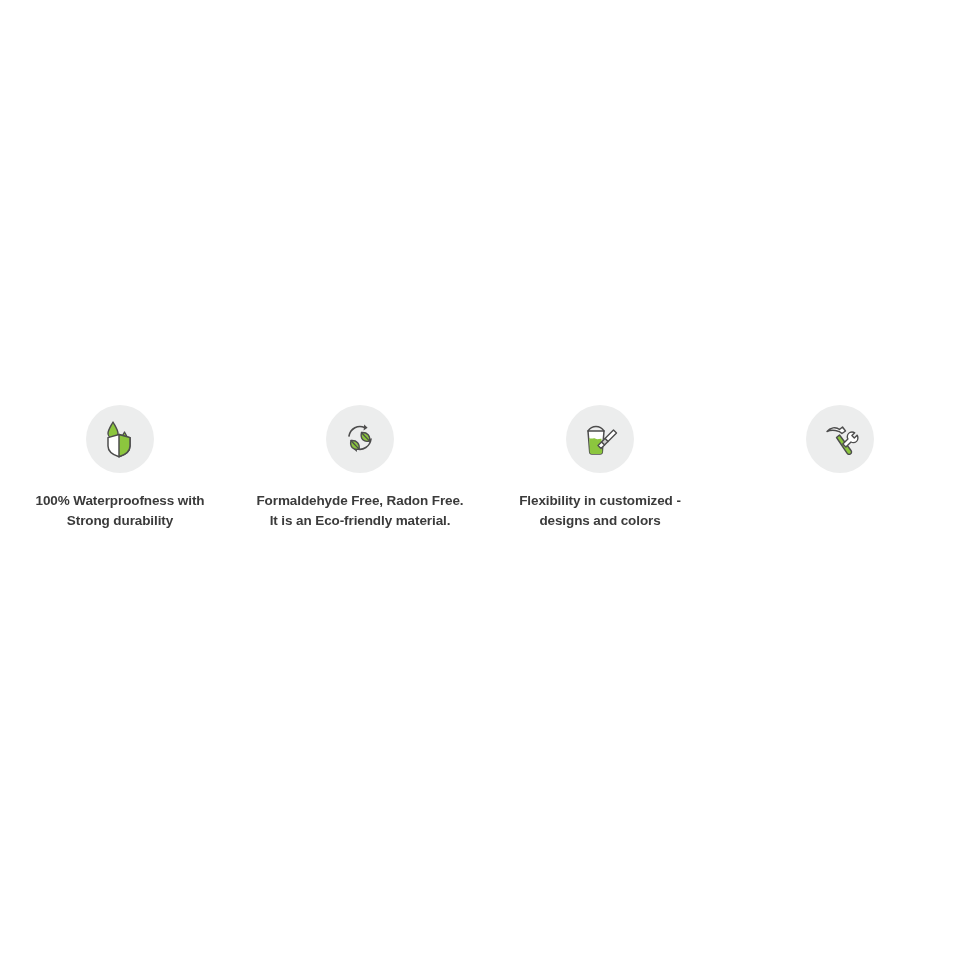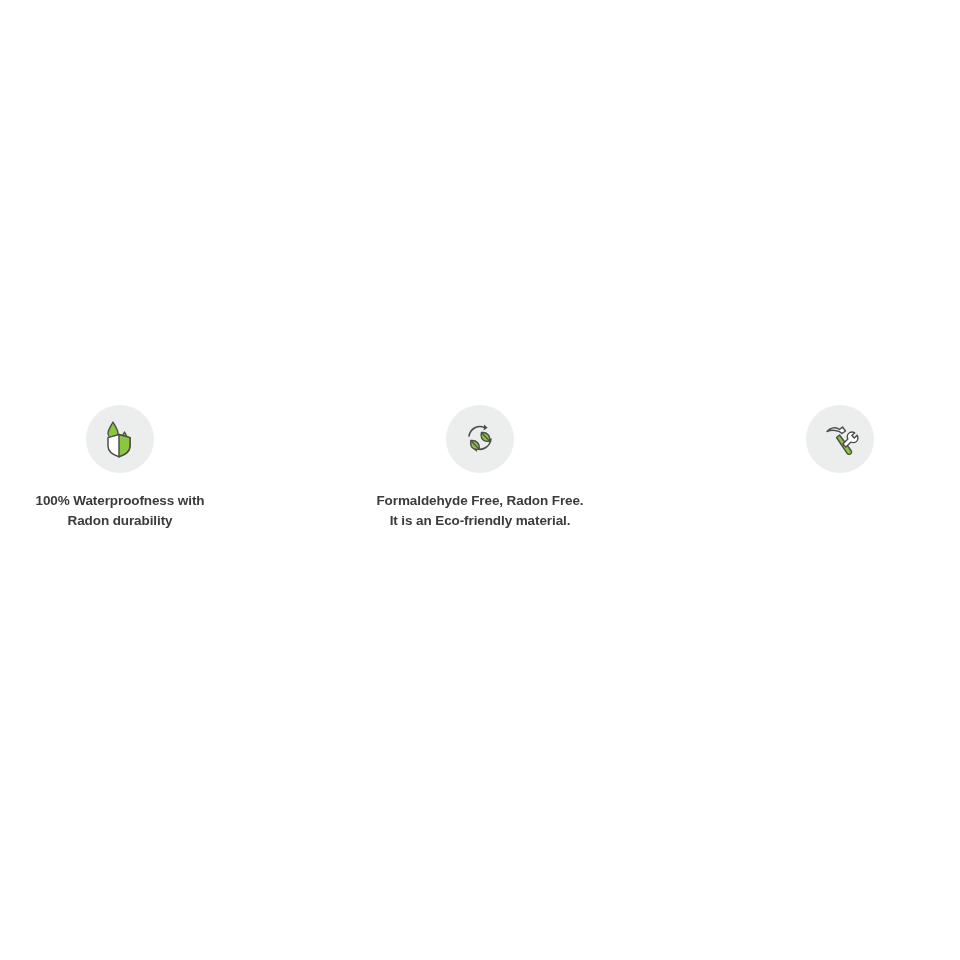--- a/index.html
+++ b/index.html
@@ -67,21 +67,21 @@
     <div class="icon-circle">
       <svg width="46" height="46" viewBox="0 0 46 46" aria-hidden="true">
         <path d="M16 6 C13 11.5 11 14.5 11 17.2 C11 20.1 13.2 22.2 16 22.2 C18.8 22.2 21 20.1 21 17.2 C21 14.5 19 11.5 16 6 Z" fill="#8cc63e" stroke="#4d4d4d" stroke-width="1.4" stroke-linejoin="round"></path>
         <path d="M27.5 16 C25.4 19.8 24 22 24 23.9 C24 26 25.6 27.5 27.5 27.5 C29.4 27.5 31 26 31 23.9 C31 22 29.6 19.8 27.5 16 Z" fill="#8cc63e" stroke="#4d4d4d" stroke-width="1.4" stroke-linejoin="round"></path>
         <path d="M22 18.5 L33 21.6 L33 30 C33 35.2 28.3 38.8 22 40.8 C15.7 38.8 11 35.2 11 30 L11 21.6 Z" fill="#ffffff" stroke="#4d4d4d" stroke-width="1.5" stroke-linejoin="round"></path>
         <path d="M22 18.5 L33 21.6 L33 30 C33 35.2 28.3 38.8 22 40.8 Z" fill="#8cc63e" stroke="#4d4d4d" stroke-width="1.5" stroke-linejoin="round"></path>
       </svg>
     </div>
     <div class="feature-caption">
       <span>100% Waterproofness with</span><br>
-      <span>Radon durability</span>
+      <span>Strong durability</span>
     </div>
   </div>
 
   <div class="feature-item">
     <div class="icon-circle">
       <svg width="46" height="46" viewBox="0 0 46 46" aria-hidden="true">
         <path d="M12 20 C13.5 12.5 21 8.5 27.5 11.5" fill="none" stroke="#4d4d4d" stroke-width="1.6" stroke-linecap="round"></path>
         <path d="M27.2 8.4 L30.6 11.8 L26.6 14.4 Z" fill="#4d4d4d"></path>
         <path d="M34 23 C33 30.5 26 35 19.5 32.8" fill="none" stroke="#4d4d4d" stroke-width="1.6" stroke-linecap="round"></path>
         <path d="M19.8 36 L16.3 32.7 L20.2 30 Z" fill="#4d4d4d"></path>
@@ -90,20 +90,36 @@
         <path d="M14 24.5 C20 24 23 28 22 33 C16.5 34.5 12.5 31 14 24.5 Z" fill="#8cc63e" stroke="#4d4d4d" stroke-width="1.4" stroke-linejoin="round"></path>
         <path d="M14 24.5 C16.5 27.5 19.1 30 22 33" fill="none" stroke="#4d4d4d" stroke-width="1.2" stroke-linecap="round"></path>
       </svg>
     </div>
     <div class="feature-caption">
       <span>Formaldehyde Free, Radon Free.</span><br>
       <span>It is an Eco-friendly material.</span>
     </div>
   </div>
 
+  <div class="feature-item">
+    <div class="icon-circle">
+      <svg width="46" height="46" viewBox="0 0 46 46" aria-hidden="true">
+        <path d="M11 15 L27 15 L25.3 36 C25.2 37.2 24.3 38 23.1 38 L14.9 38 C13.7 38 12.8 37.2 12.7 36 Z" fill="#ffffff" stroke="#4d4d4d" stroke-width="1.5" stroke-linejoin="round"></path>
+        <path d="M12.2 22 C14.5 23.5 16.5 21.5 18.6 22.7 C20.6 23.9 22.6 22.4 24.5 22.8 L25.3 36 C25.2 37.2 24.3 38 23.1 38 L14.9 38 C13.7 38 12.8 37.2 12.7 36 Z" fill="#8cc63e" stroke="none"></path>
+        <path d="M11 15 C13 12 16 10.5 19 10.5 C22 10.5 25 12 27 15" fill="none" stroke="#4d4d4d" stroke-width="1.5" stroke-linecap="round"></path>
+        <path d="M28 22.5 L36.5 14 L39.5 17 L31 25.5 Z" fill="#ffffff" stroke="#4d4d4d" stroke-width="1.4" stroke-linejoin="round"></path>
+        <path d="M24.5 26 L28 22.5 L31 25.5 L27.5 29 Z" fill="#cfcfcf" stroke="#4d4d4d" stroke-width="1.4" stroke-linejoin="round"></path>
+        <path d="M21 29.5 L24.5 26 L27.5 29 L24 32.5 Z" fill="#ffffff" stroke="#4d4d4d" stroke-width="1.4" stroke-linejoin="round"></path>
+      </svg>
+    </div>
+    <div class="feature-caption">
+      <span>Flexibility in customized -</span><br>
+      <span>designs and colors</span>
+    </div>
+  </div>
 
   <div class="feature-item">
     <div class="icon-circle">
       <svg width="46" height="46" viewBox="0 0 46 46" aria-hidden="true">
         <path d="M10 15.5 C13 11.5 19 10.5 22.5 13.5 L25.5 11 L28.5 15 L25 17.5 C22.5 14.5 15 13 10 15.5 Z" fill="#ffffff" stroke="#4d4d4d" stroke-width="1.4" stroke-linejoin="round"></path>
         <path d="M22.5 19 L34 34.5 C34.9 35.7 34.6 37.2 33.4 38 C32.2 38.8 30.8 38.4 30 37.2 L19.5 21.5 Z" fill="#8cc63e" stroke="#4d4d4d" stroke-width="1.4" stroke-linejoin="round"></path>
         <path d="M35 16 C32.4 16 30.3 18.1 30.3 20.7 C30.3 21.5 30.5 22.3 30.9 22.9 L25.8 28 L28.9 31.1 L34 26 C34.7 26.4 35.4 26.6 36.2 26.6 C38.8 26.6 40.9 24.5 40.9 21.9 C40.9 20.9 40.6 20 40.1 19.2 L37.3 22 L34.9 19.6 L37.7 16.8 C36.9 16.3 36 16 35 16 Z" fill="#ffffff" stroke="#4d4d4d" stroke-width="1.4" stroke-linejoin="round"></path>
       </svg>
     </div>
   </div>

